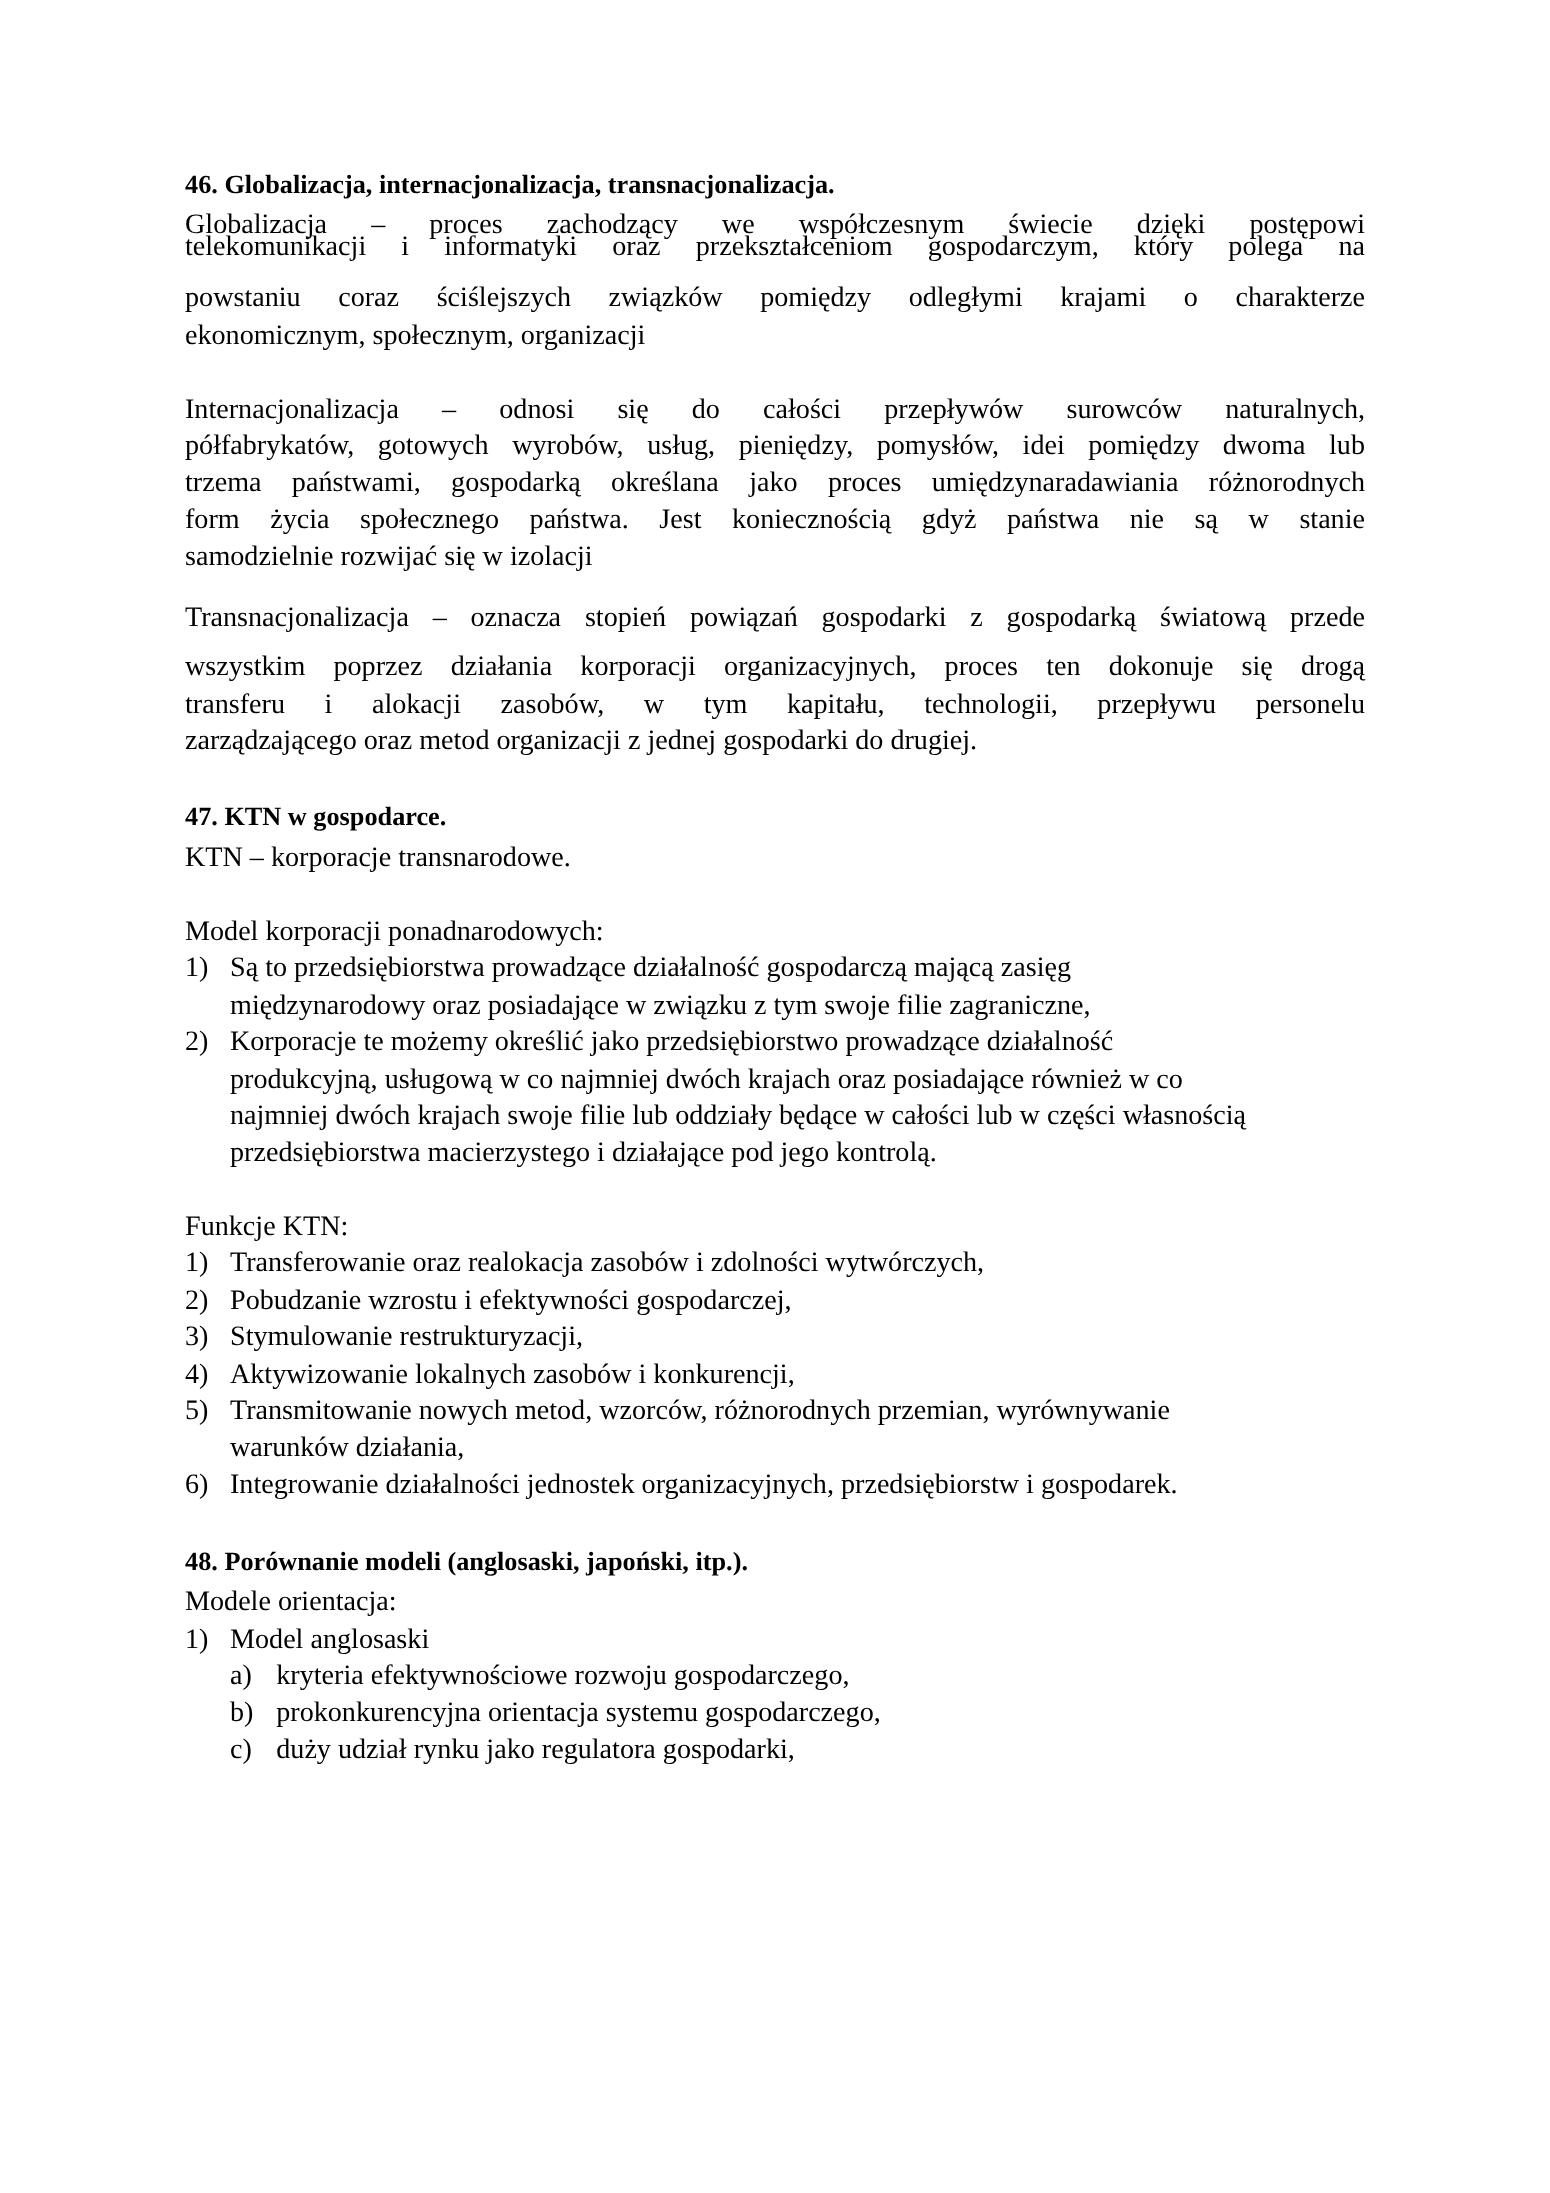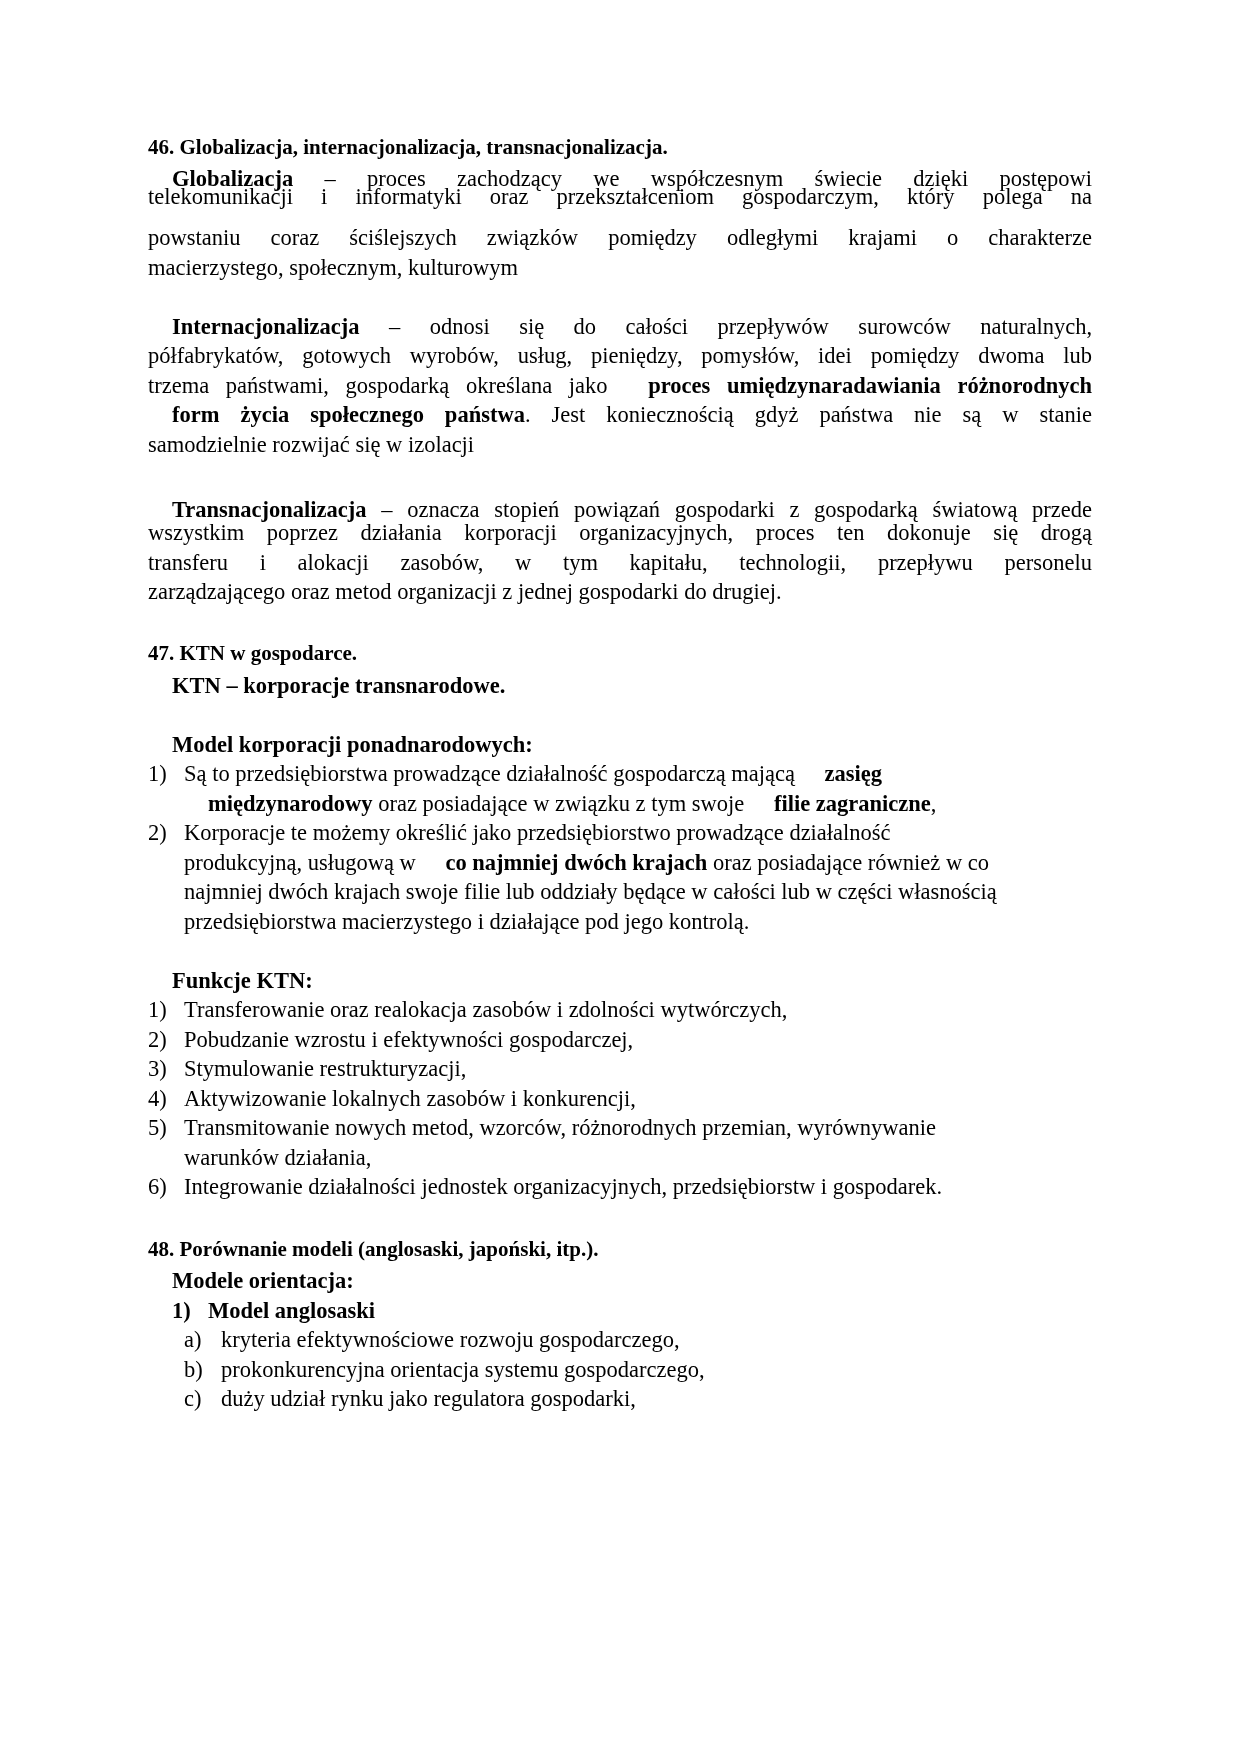--- a/index.html
+++ b/index.html
@@ -2,45 +2,45 @@
 <html><head>
 <meta charset="utf-8">
 <style>
   html, body { margin: 0; padding: 0; background: #ffffff; }
   body { width: 1240px; height: 1754px; position: relative; overflow: hidden;
          font-family: "Liberation Serif", serif; color: #000; }
   .page { position: absolute; left: 148px; top: 0; width: 944px; }
   .line { position: absolute; left: 0; white-space: nowrap; font-size: 22.5px; line-height: 30px; }
   .just { width: 944px; text-align: justify; text-align-last: justify; white-space: normal; }
   .h { font-weight: bold; font-size: 21px; }
-  .b { font-weight: bold; margin-left: 24px; }
+  .b { font-weight: normal; }
   .num { display: inline-block; width: 36px; }
   .ind1 { left: 36px; text-align: center; }
   .sub { left: 36px; }
   .sub .num { width: 37px; }
 </style>
 </head>
 <body>
 
 <div class="page">
 
   <div class="line h" style="top:132px">46. Globalizacja, internacjonalizacja, transnacjonalizacja.</div>
 
   <div class="line just" style="top:164px"><span class="b">Globalizacja</span> <span>– proces zachodzący we współczesnym świecie dzięki postępowi</span></div>
   <div class="line just" style="top:182px">telekomunikacji i informatyki oraz przekształceniom gospodarczym, który polega na</div>
   <div class="line just" style="top:223px">powstaniu coraz ściślejszych związków pomiędzy odległymi krajami o charakterze</div>
-  <div class="line" style="top:253px">macierzystego, społecznym, kulturowym</div>
+  <div class="line" style="top:253px">ekonomicznym, społecznym, organizacji</div>
 
   <div class="line just" style="top:312px"><span class="b">Internacjonalizacja</span> <span>– odnosi się do całości przepływów surowców naturalnych,</span></div>
   <div class="line just" style="top:341px">półfabrykatów, gotowych wyrobów, usług, pieniędzy, pomysłów, idei pomiędzy dwoma lub</div>
   <div class="line just" style="top:371px"><span>trzema państwami, gospodarką określana jako</span> <span class="b">proces umiędzynaradawiania różnorodnych</span></div>
   <div class="line just" style="top:400px"><span class="b">form życia społecznego państwa</span><span>. Jest koniecznością gdyż państwa nie są w stanie</span></div>
   <div class="line" style="top:430px">samodzielnie rozwijać się w izolacji</div>
 
-  <div class="line just" style="top:495px"><span class="b">Transnacjonalizacja</span><span> – oznacza stopień powiązań gospodarki z gospodarką światową przede</span></div>
+  <div class="line just" style="top:479px"><span class="b">Transnacjonalizacja</span><span> – oznacza stopień powiązań gospodarki z gospodarką światową przede</span></div>
   <div class="line just" style="top:518px">wszystkim poprzez działania korporacji organizacyjnych, proces ten dokonuje się drogą</div>
   <div class="line just" style="top:548px">transferu i alokacji zasobów, w tym kapitału, technologii, przepływu personelu</div>
   <div class="line" style="top:577px">zarządzającego oraz metod organizacji z jednej gospodarki do drugiej.</div>
 
   <div class="line h" style="top:638px">47. KTN w gospodarce.</div>
   <div class="line b" style="top:671px">KTN – korporacje transnarodowe.</div>
 
   <div class="line b" style="top:730px">Model korporacji ponadnarodowych:</div>
   <div class="line" style="top:759px"><span class="num">1)</span><span>Są to przedsiębiorstwa prowadzące działalność gospodarczą mającą </span><span class="b">zasięg</span></div>
   <div class="line ind1" style="top:789px"><span class="b">międzynarodowy</span><span> oraz posiadające w związku z tym swoje </span><span class="b">filie zagraniczne</span><span>,</span></div>

